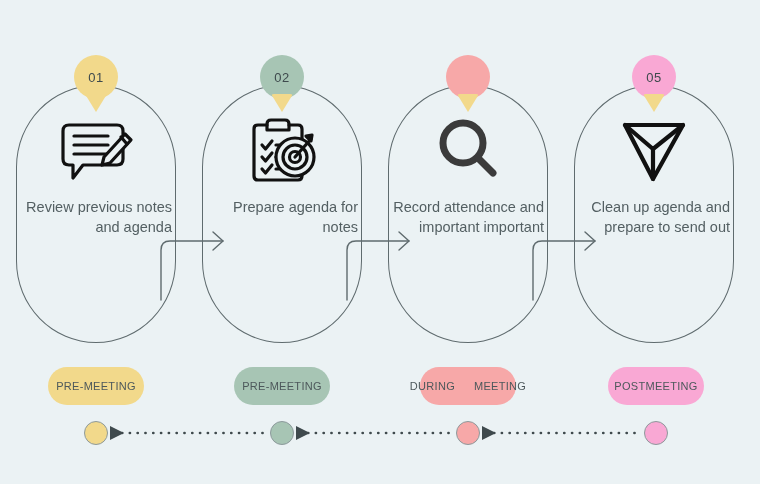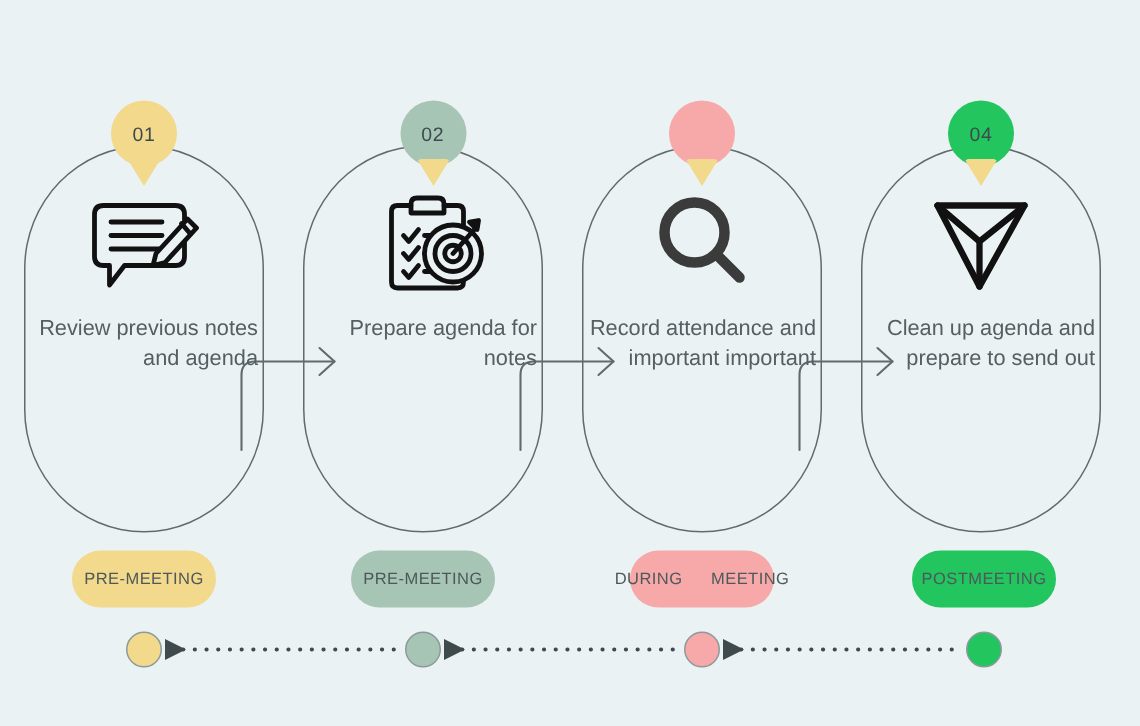--- a/index.html
+++ b/index.html
@@ -25,24 +25,24 @@
     top: 0;
     width: 760px;
     height: 484px;
   }
 
   
   .step {
     position: absolute;
     width: 160px;
     height: 258px;
-    top: 97px;
+    top: 85px;
   }
   .step-1 { left: 16px; }
-  .step-2 { left: 202px; padding-left: 13px; }
+  .step-2 { left: 202px; }
   .step-3 { left: 388px; }
   .step-4 { left: 574px; }
 
   .capsule-outline {
     position: absolute;
     left: 0;
     top: 0;
     width: 160px;
     height: 258px;
     border: 1.4px solid #5f6b6e;
@@ -93,21 +93,21 @@
     align-items: center;
     justify-content: center;
     font-size: 13px;
     color: #3e4a4d;
     letter-spacing: 0.4px;
     z-index: 2;
   }
   .c-yellow { background: #f2d98b; }
   .c-green  { background: #a7c5b4; }
   .c-pink   { background: #f7a8a8; }
-  .c-orange { background: #22c55e; }
+  .c-orange { background: #f9a8d4; }
 
   
   .step-icon {
     position: absolute;
     top: 28px;
     left: 50%;
     transform: translateX(-50%);
     width: 86px;
     height: 74px;
     display: flex;
@@ -264,21 +264,21 @@
     </div>
 
     <div class="step-text">Record attendance and important important</div>
   </div>
 
   <div class="step step-4">
     <div class="capsule-outline"></div>
 
     <div class="badge">
       <div class="badge-pin c-orange"></div>
-      <div class="badge-num">04</div>
+      <div class="badge-num">05</div>
     </div>
 
     <div class="step-icon">
       <svg width="78" height="74" viewBox="0 0 78 74" fill="none" stroke="#111111" stroke-width="4.2" stroke-linecap="round" stroke-linejoin="round">
         <path d="M10 12 L68 12 L38 66 Z"></path>
         <path d="M10 12 L38 36 L68 12"></path>
         <line x1="38" y1="36" x2="38" y2="66"></line>
       </svg>
     </div>
 

